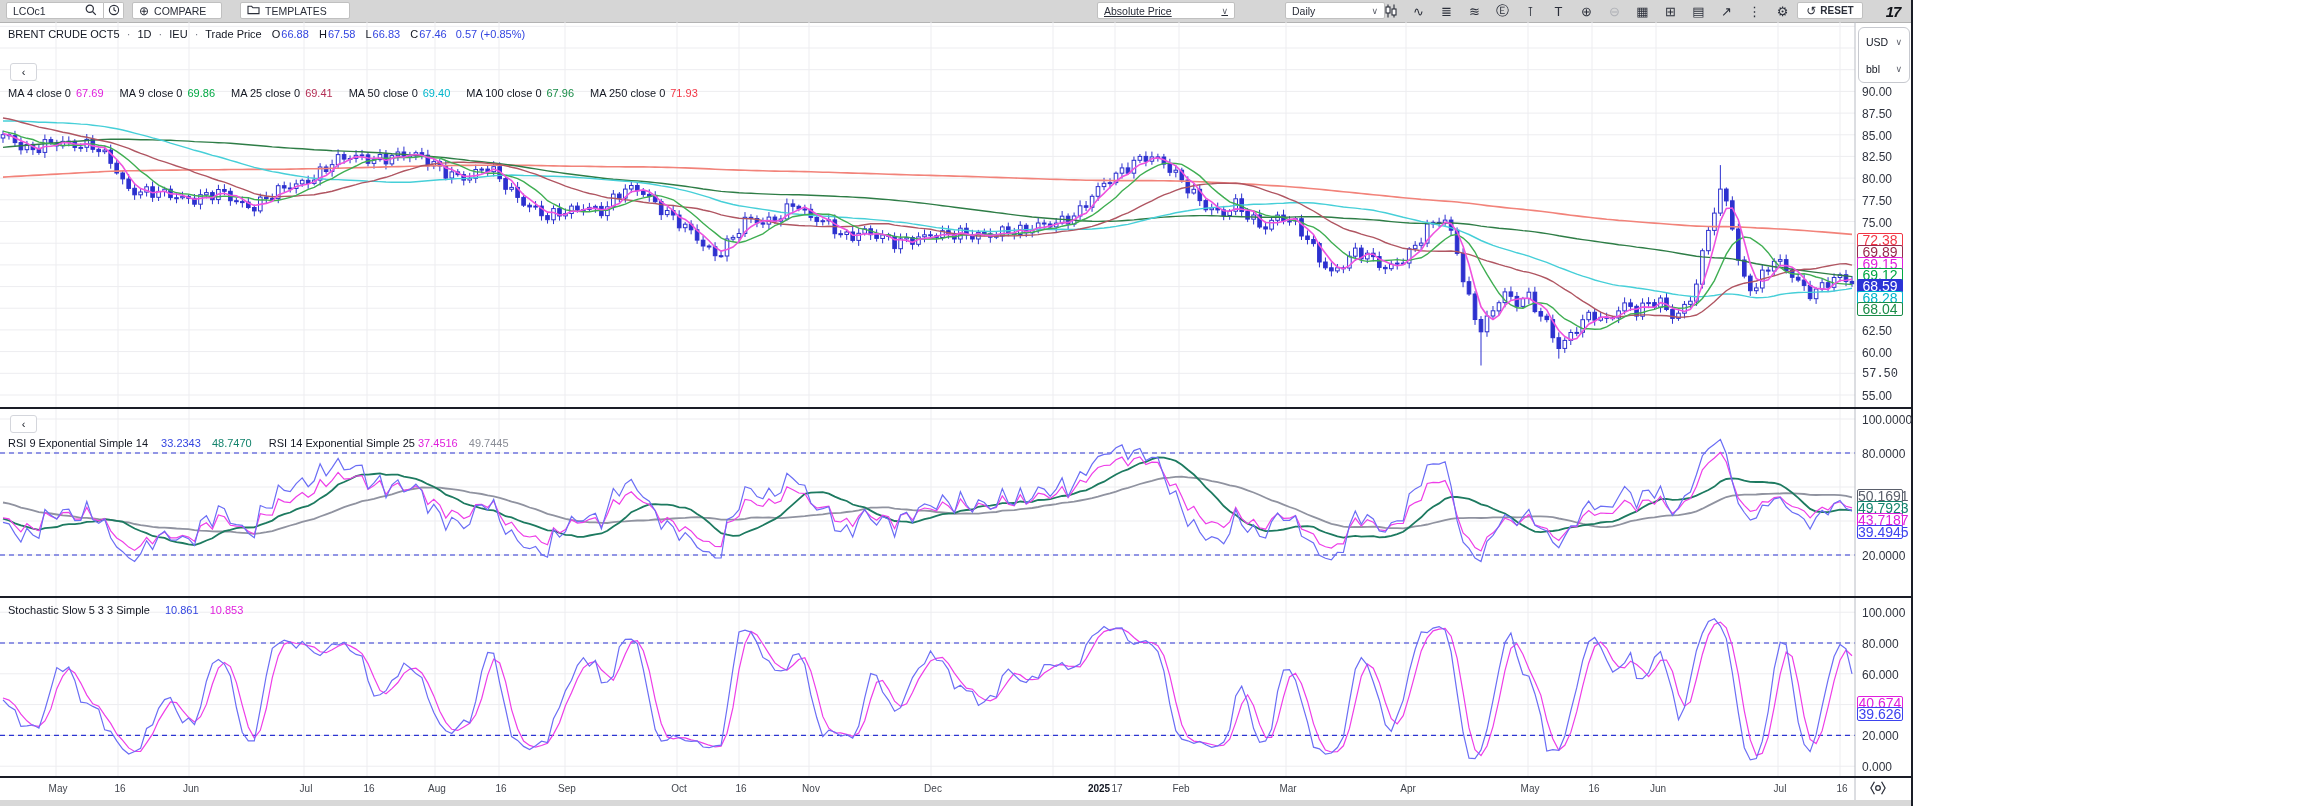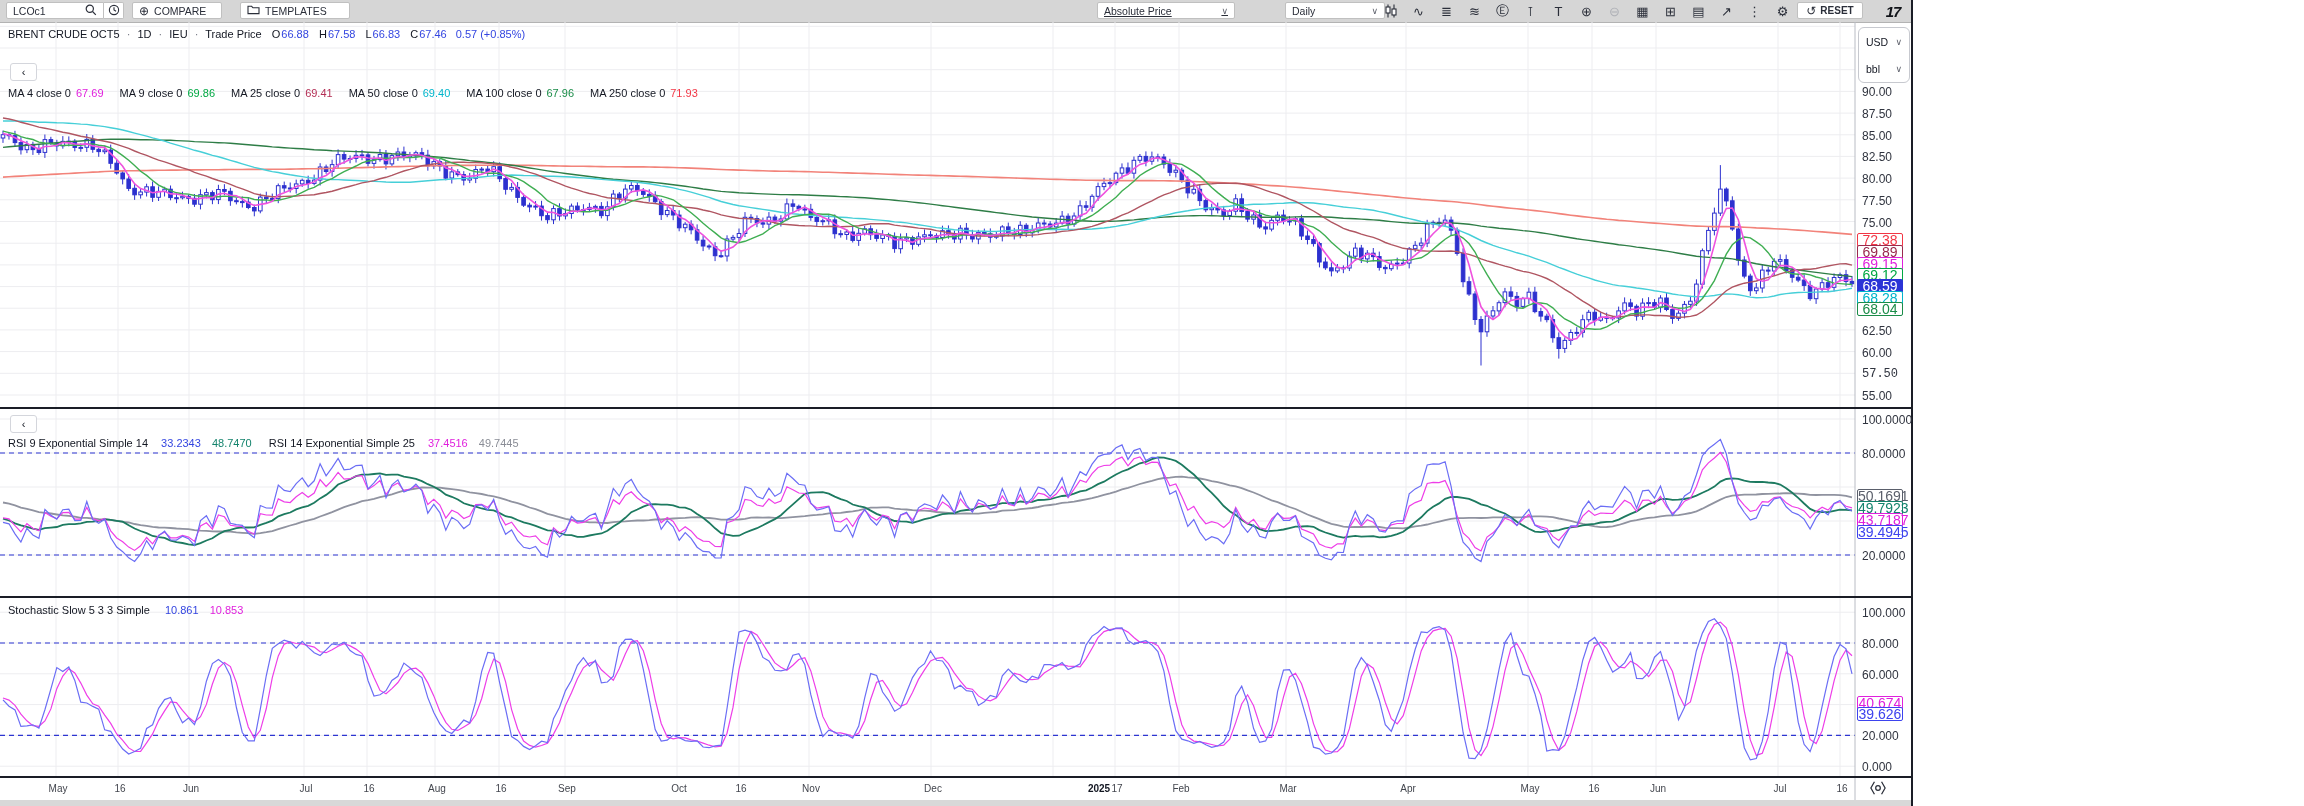--- a/index.html
+++ b/index.html
@@ -858,21 +858,21 @@
         <span class="ma-item"><span class="lbl">MA 100 close 0</span><span style="color: rgb(26, 140, 72);">67.96</span></span>
         <span class="ma-item"><span class="lbl">MA 250 close 0</span><span style="color: rgb(242, 54, 69);">71.93</span></span>
       </div>
 
     <div class="collapse-btn" style="left:10px;top:415px;">‹</div>
     <div class="legend" style="left:8px;top:437px;">
       <span class="lbl">RSI 9 Exponential Simple 14</span>
       <span id="rsi-v1" style="margin-left: 10px; color: rgb(51, 69, 224);">33.2343</span>
       <span id="rsi-v2" style="margin-left: 8px; color: rgb(19, 131, 108);">48.7470</span>
       <span class="lbl" style="margin-left:14px;">RSI 14 Exponential Simple 25</span>
-      <span id="rsi-v3" style="margin-left: 10px; color: rgb(224, 32, 221);">37.4516</span>
+      <span id="rsi-v3" style="color: rgb(224, 32, 221);">37.4516</span>
       <span id="rsi-v4" style="margin-left: 8px; color: rgb(138, 141, 150);">49.7445</span>
     </div>
 
     <div class="legend" style="left:8px;top:604px;">
       <span class="lbl">Stochastic Slow 5 3 3 Simple</span>
       <span id="sto-v1" style="margin-left: 12px; color: rgb(51, 69, 224);">10.861</span>
       <span id="sto-v2" style="margin-left: 8px; color: rgb(224, 32, 221);">10.853</span>
     </div>
 
     <div id="unit-box">

